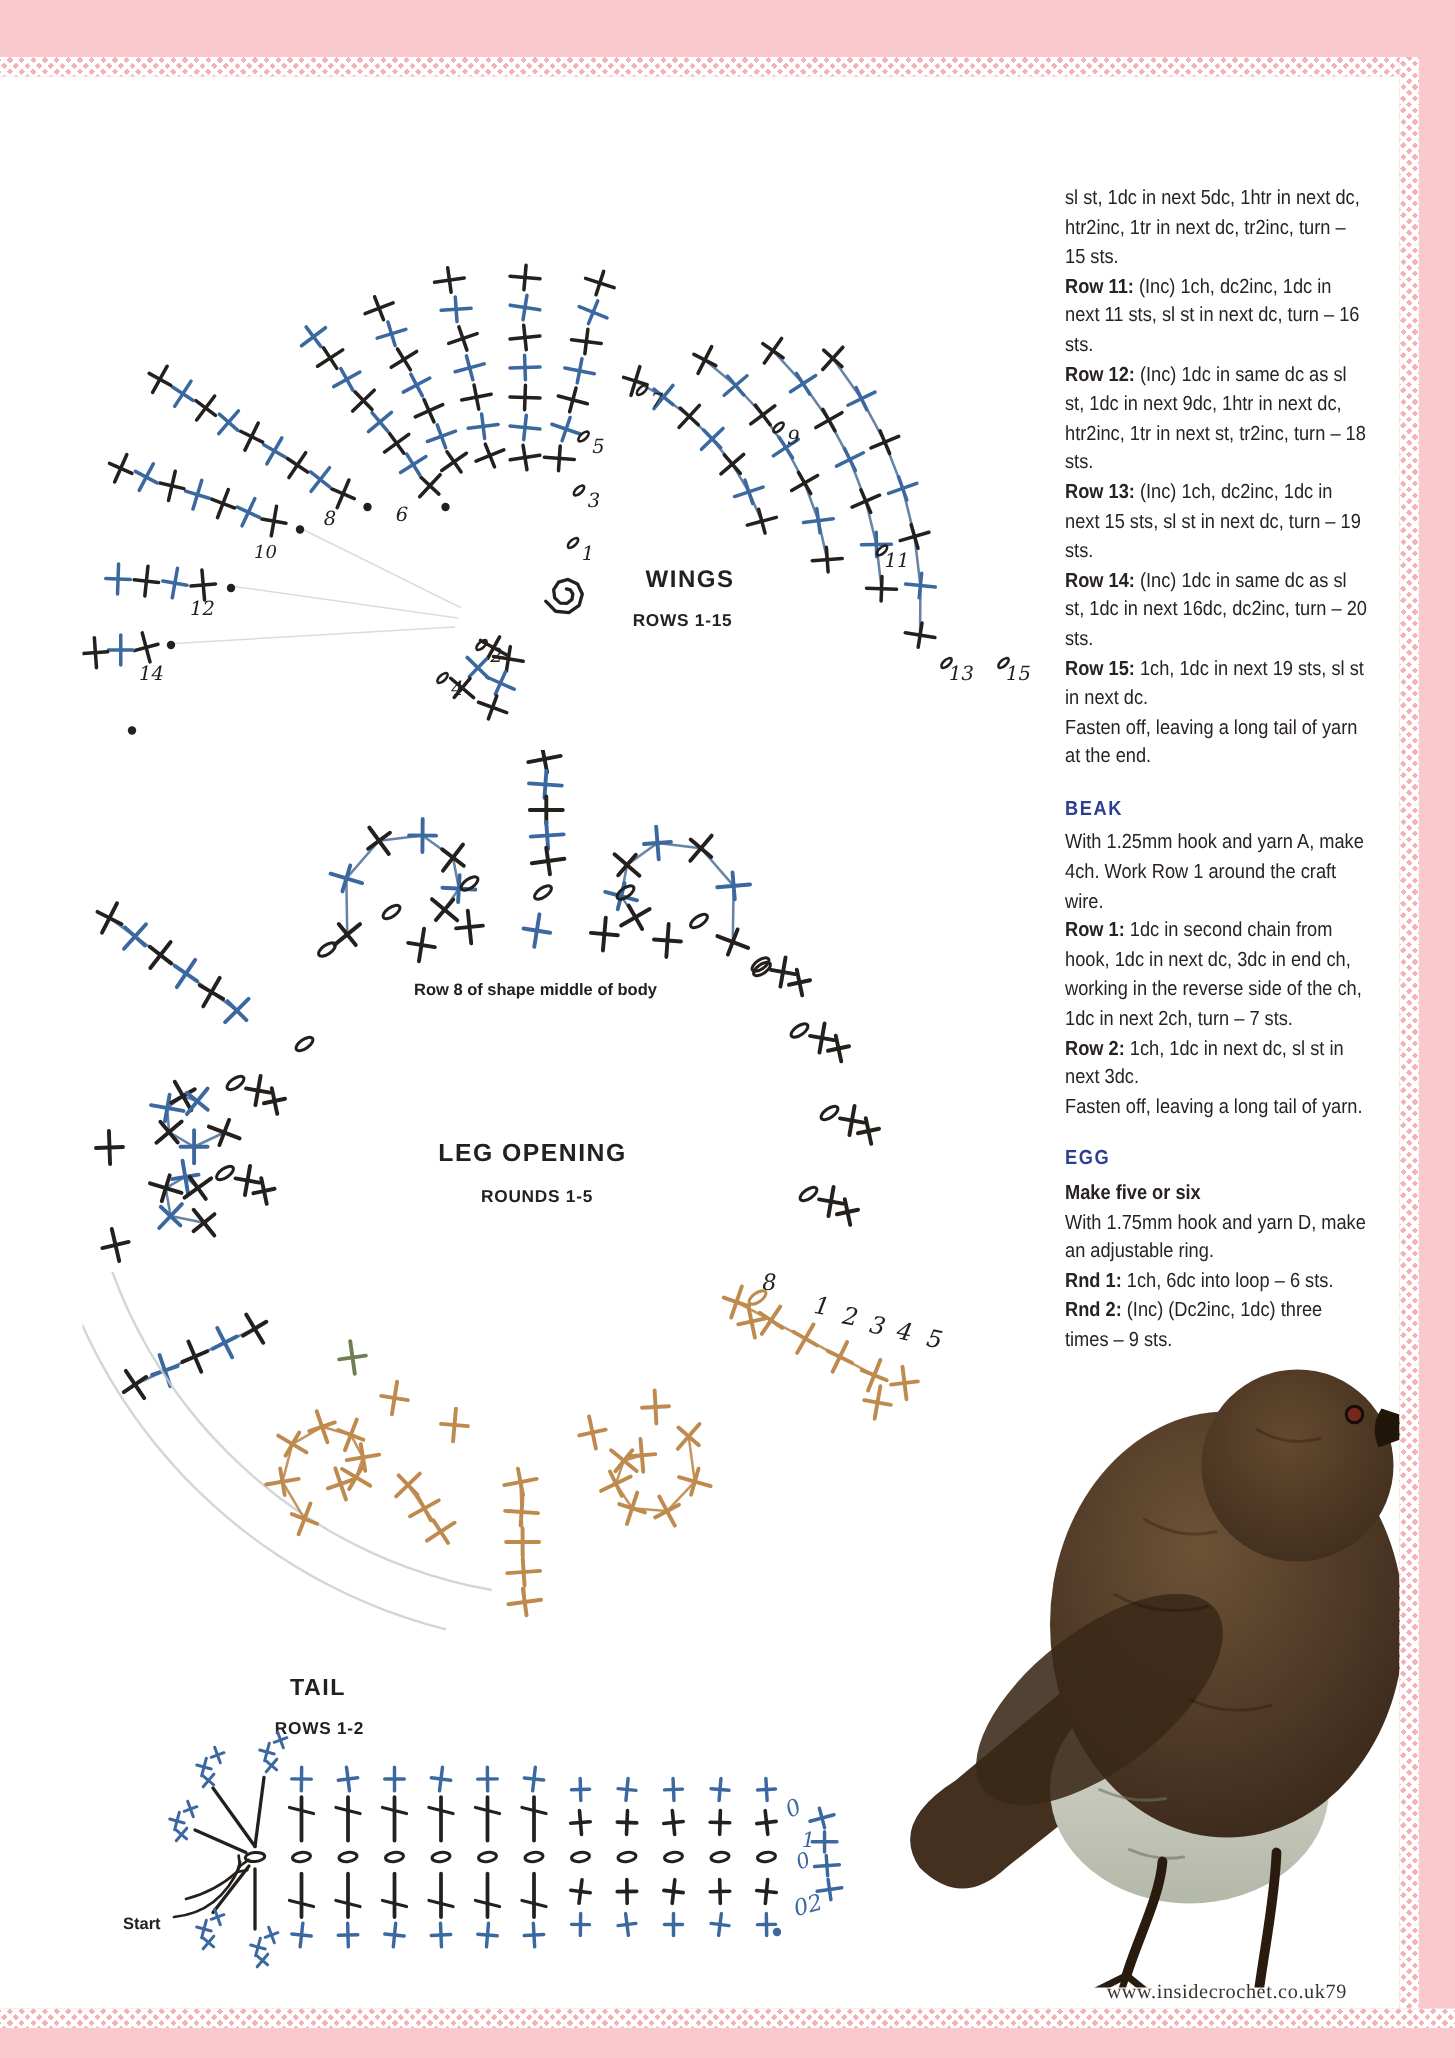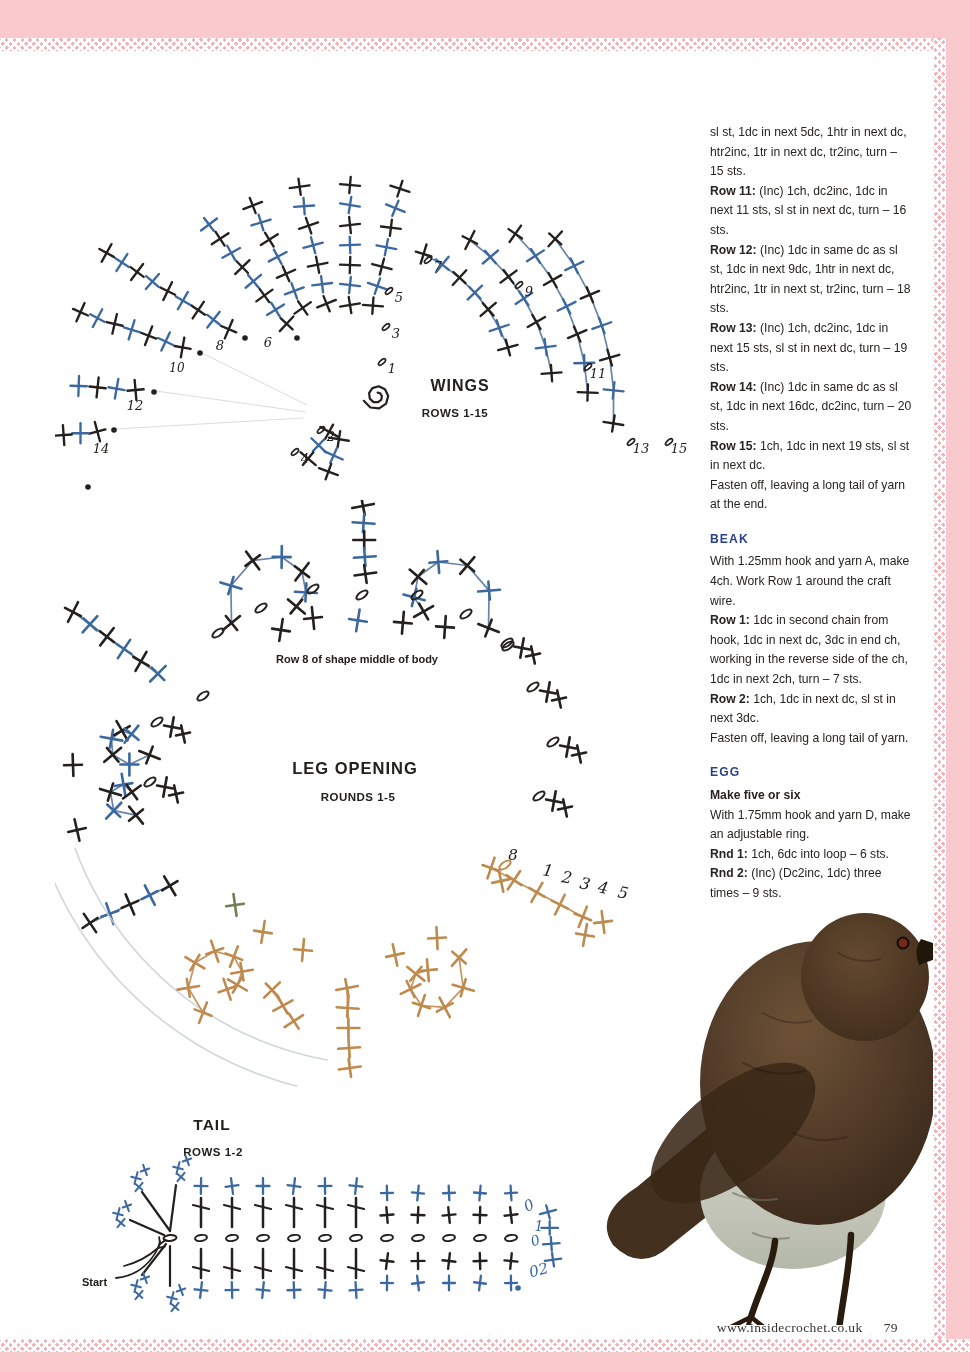--- a/index.html
+++ b/index.html
@@ -28,21 +28,21 @@
   .ins{position:absolute;left:710px;top:122px;width:224px;
        transform:scaleX(.9);transform-origin:0 0;
        font-size:13.5px;line-height:19.6px;color:#282320;z-index:2;}
   .ins p{margin:0;}
   .ins .ins-h{color:var(--heading);font-weight:700;font-size:13.5px;
        letter-spacing:1.2px;margin:15px 0 3px 0;}
   b{font-weight:700;}
   .footer{position:absolute;top:1320px;right:72px;z-index:7;
        font-family:"Liberation Serif",serif;font-size:13.5px;color:#39332e;
        letter-spacing:.4px;}
-  .footer .pg{margin-left:21px;}
+  .footer .pg{margin-left:0;}
   svg text{user-select:none;}
 </style>
 </head>
 <body>
 
 <div class="page">
 
   <svg id="wings" class="diagram" width="650" height="400" viewBox="0 0 650 400">
       <g>
         <text x="405" y="291" font-size="16" fill="#23201d" text-anchor="middle" font-weight="700" letter-spacing="1" font-family="Liberation Sans, sans-serif">WINGS</text>

